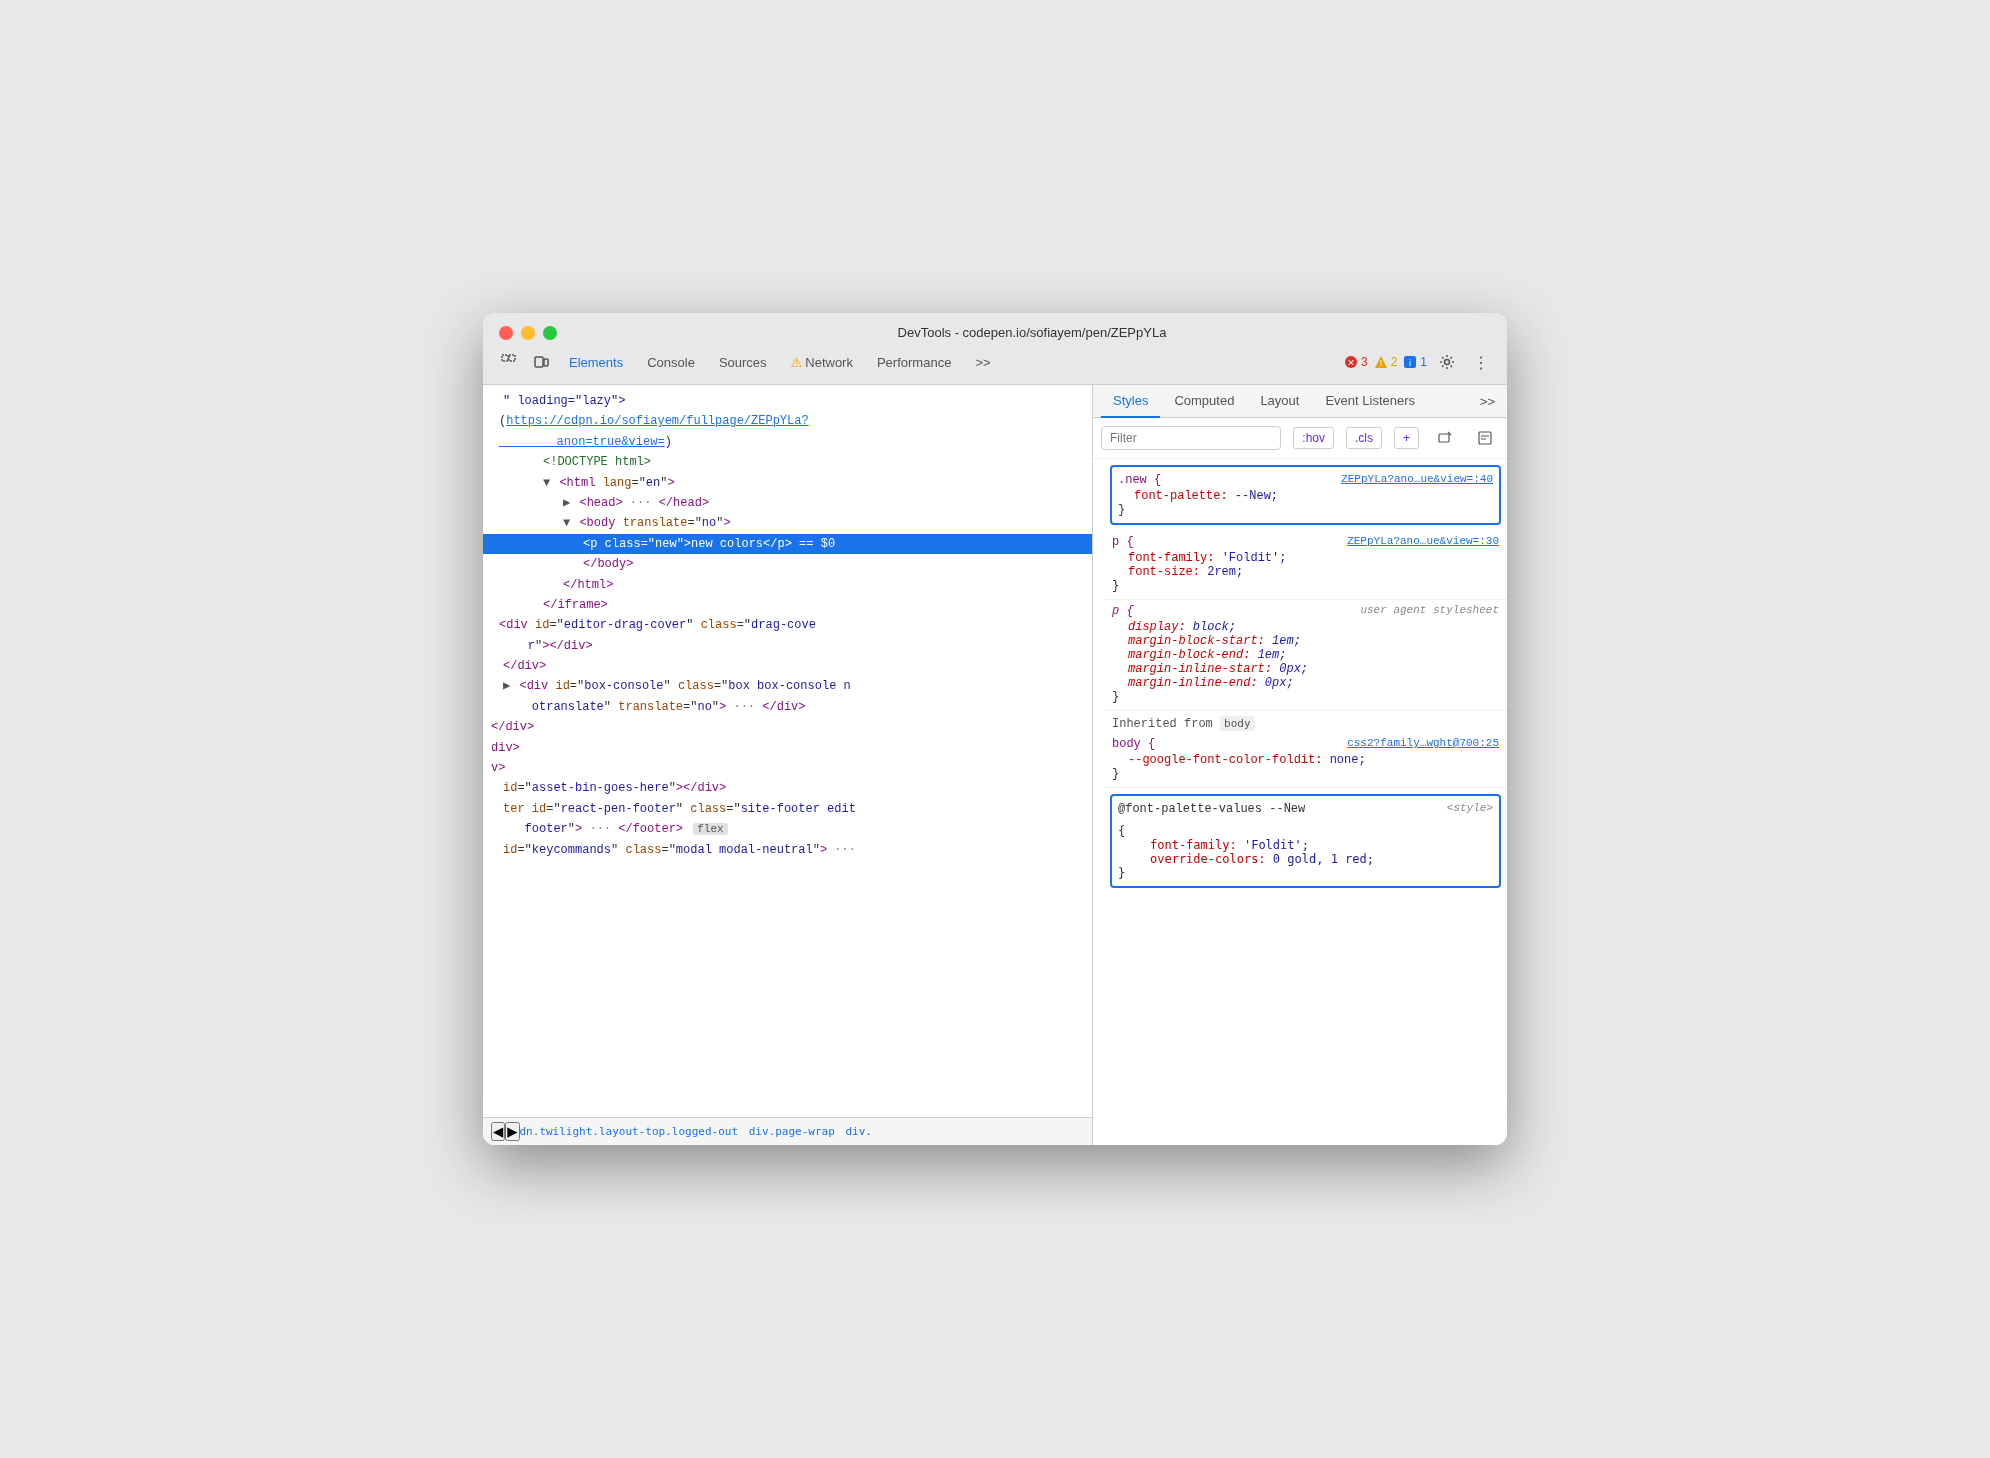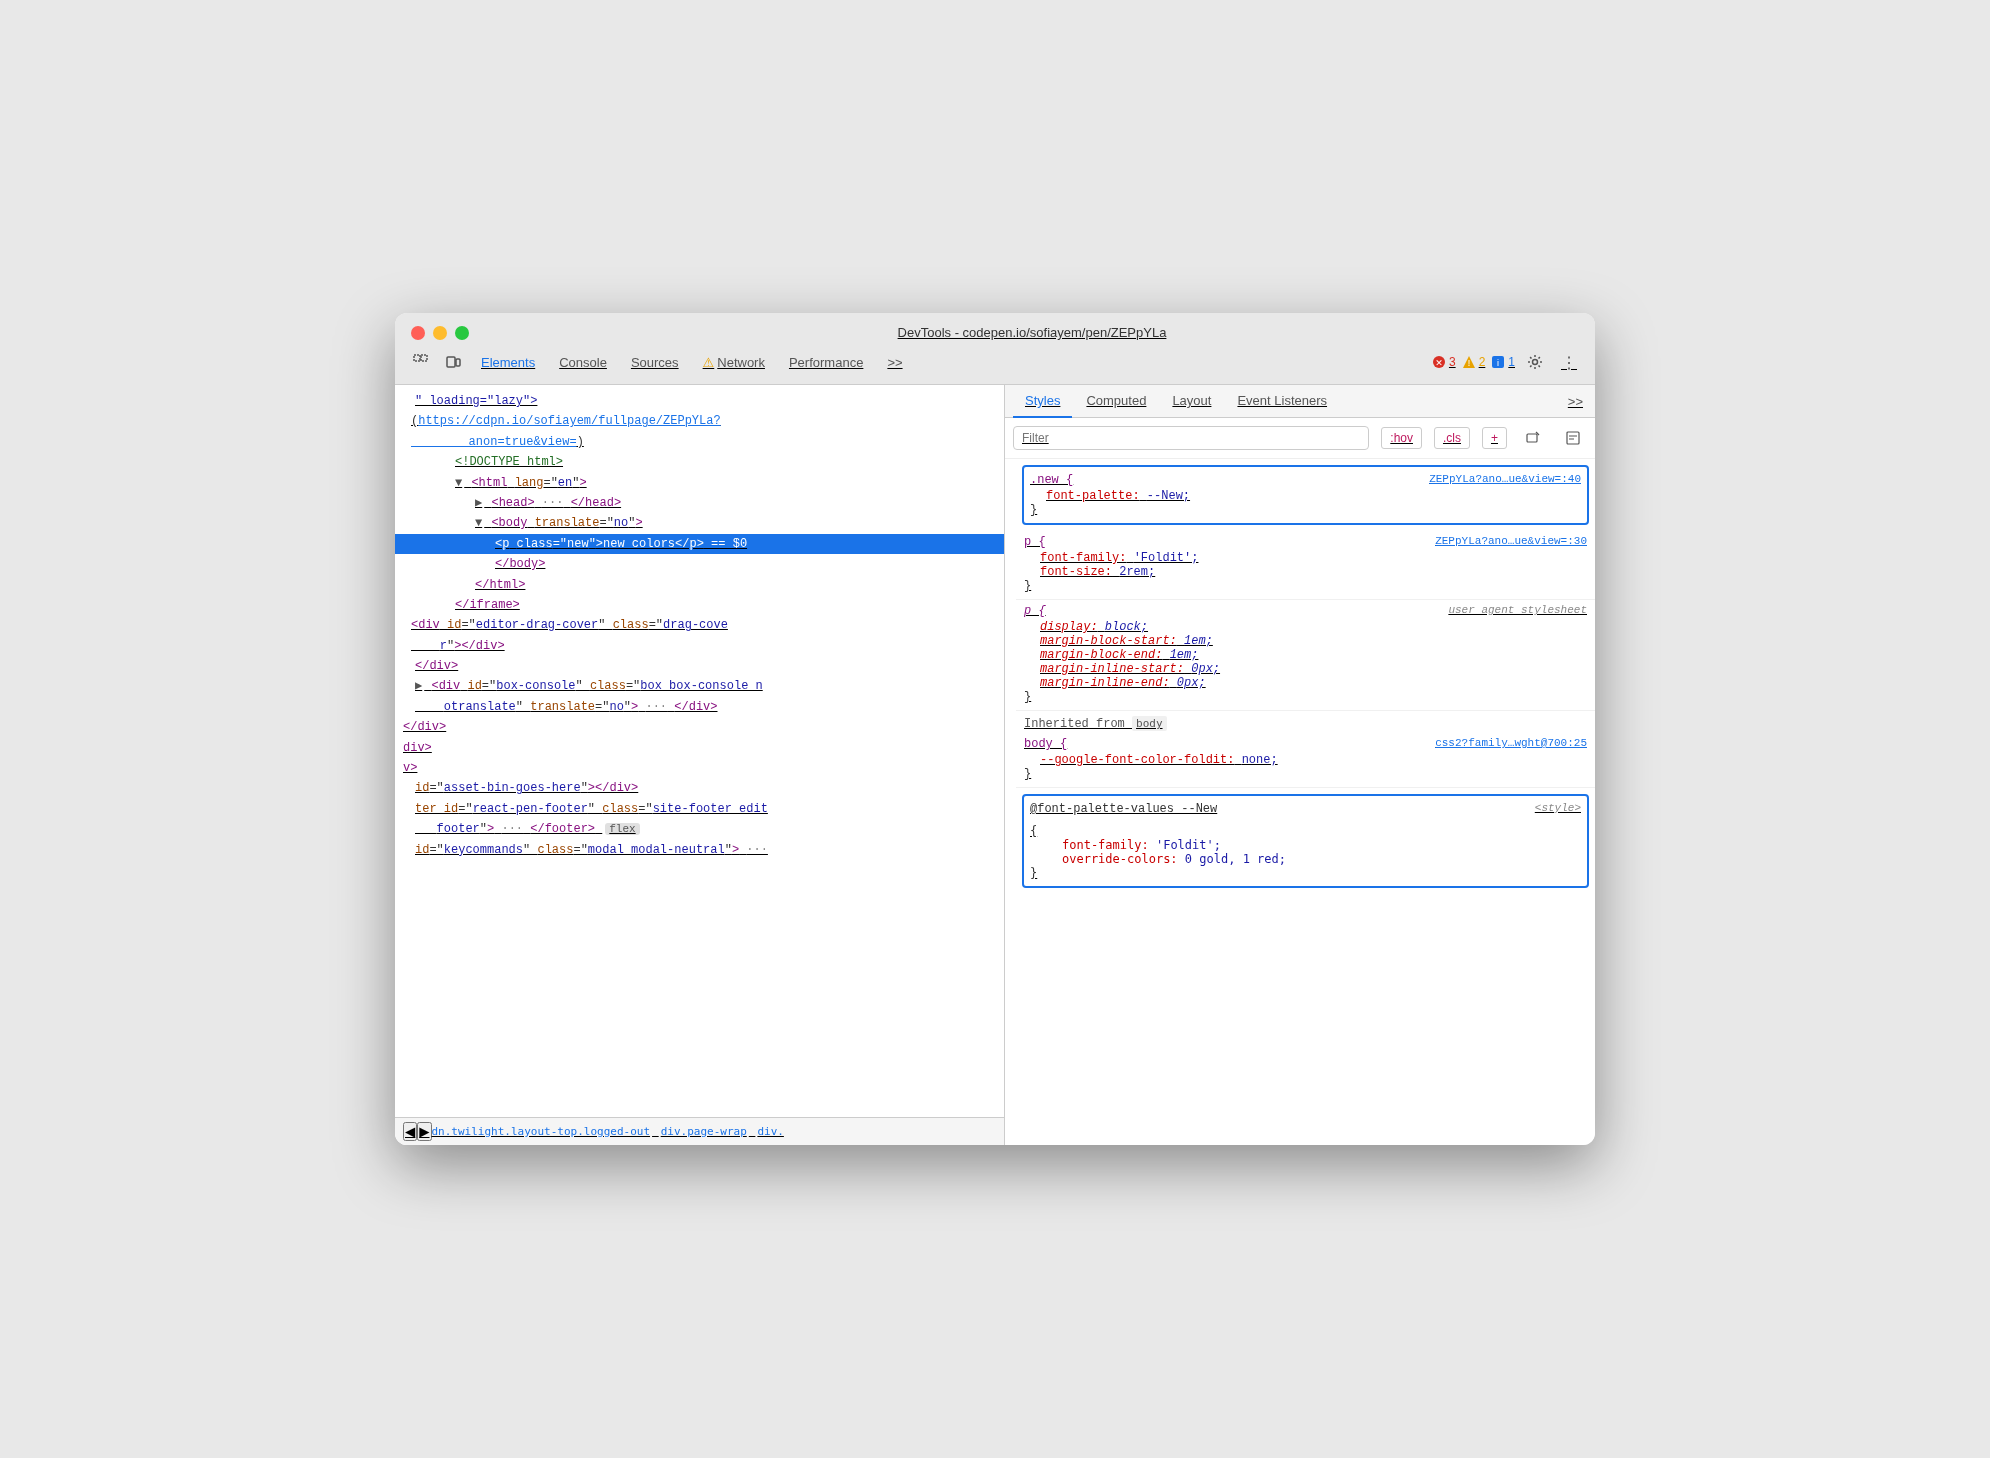--- a/index.html
+++ b/index.html
@@ -6,26 +6,25 @@
     body {
       background: #e8e8e8;
       font-family: -apple-system, BlinkMacSystemFont, 'Segoe UI', sans-serif;
       display: flex;
       justify-content: center;
       align-items: center;
       min-height: 100vh;
       padding: 20px;
     }
     .window {
-      width: 1200px;
+      width: 1024px;
       background: #f5f5f5;
       border-radius: 12px;
       box-shadow: 0 20px 60px rgba(0,0,0,0.4);
       overflow: hidden;
-      text-decoration: underline;
     }
     
     .titlebar {
       background: #e8e8e8;
       padding: 12px 16px 0;
       display: flex;
       align-items: center;
     }
     .traffic-lights {
       display: flex;
@@ -208,21 +207,21 @@
       font-size: 12px;
       outline: none;
     }
     .filter-btn {
       padding: 3px 8px;
       font-size: 12px;
       border: 1px solid #ccc;
       background: #fff;
       border-radius: 3px;
       cursor: pointer;
-      color: #be185d;
+      color: #6d28d9;
     }
     
     .styles-content {
       flex: 1;
       overflow-y: auto;
       font-family: 'Menlo', 'Monaco', 'Courier New', monospace;
       font-size: 12px;
       margin-left: 11px;
     }
     .style-rule {

